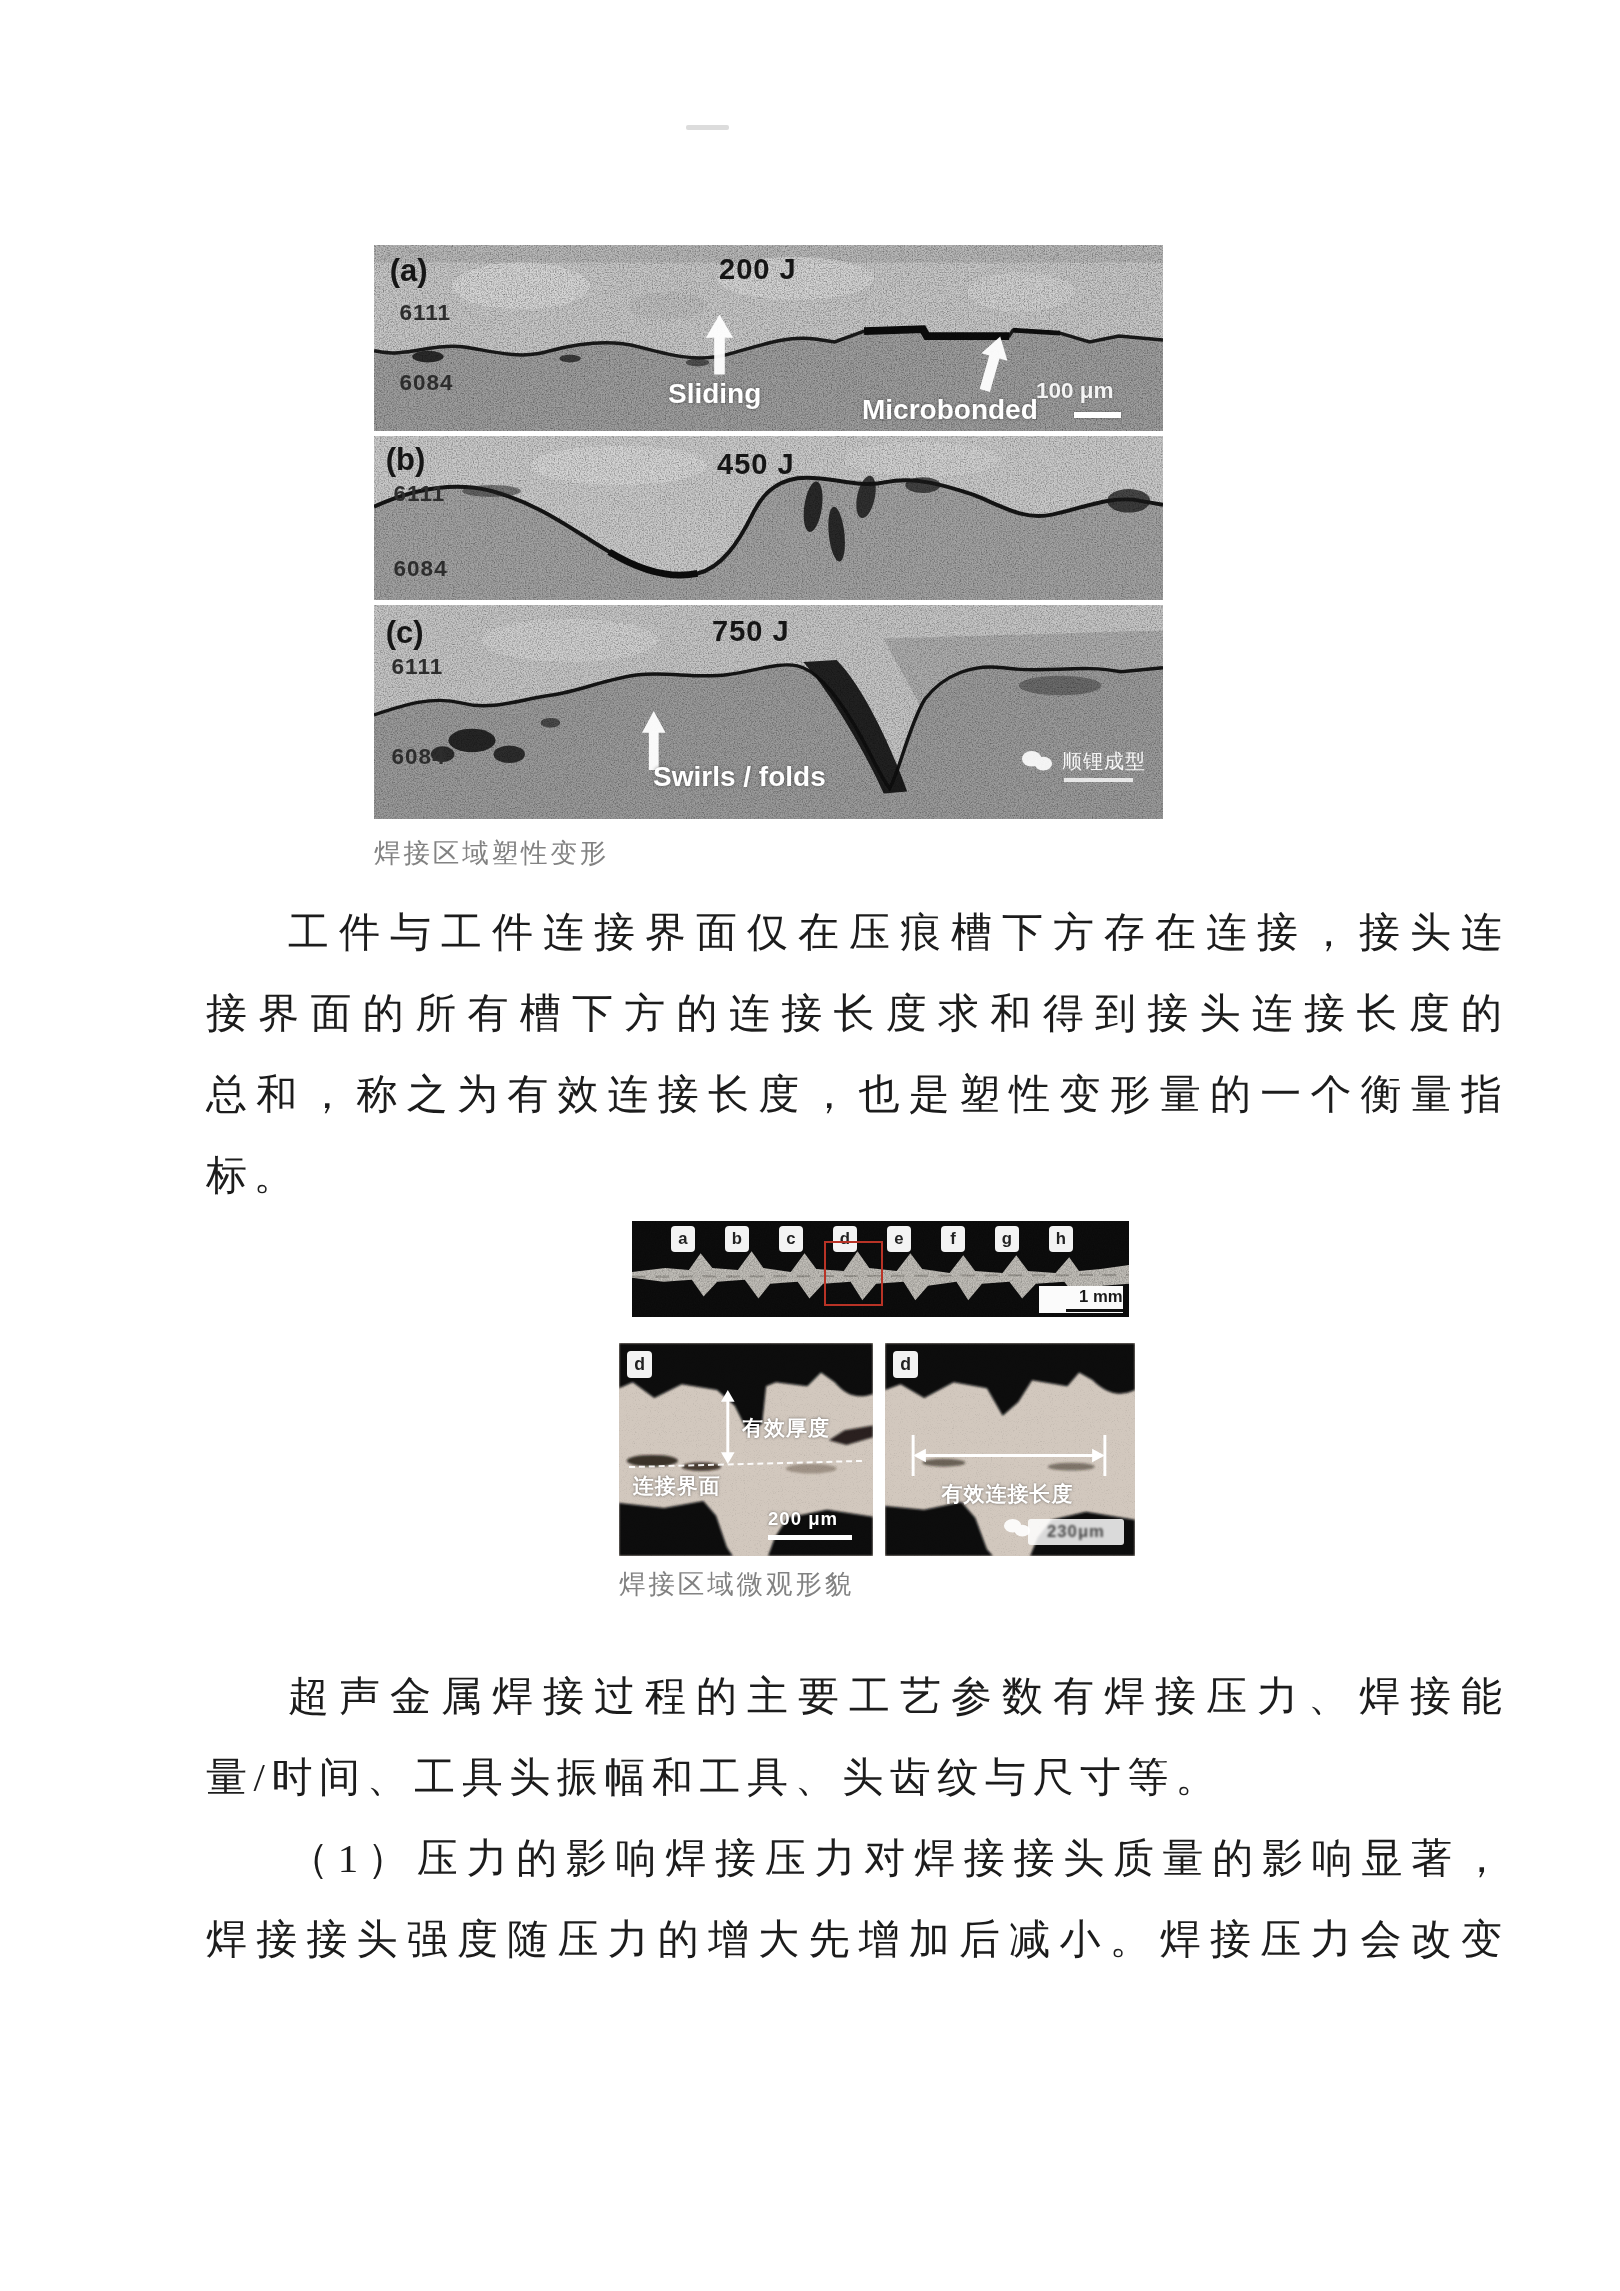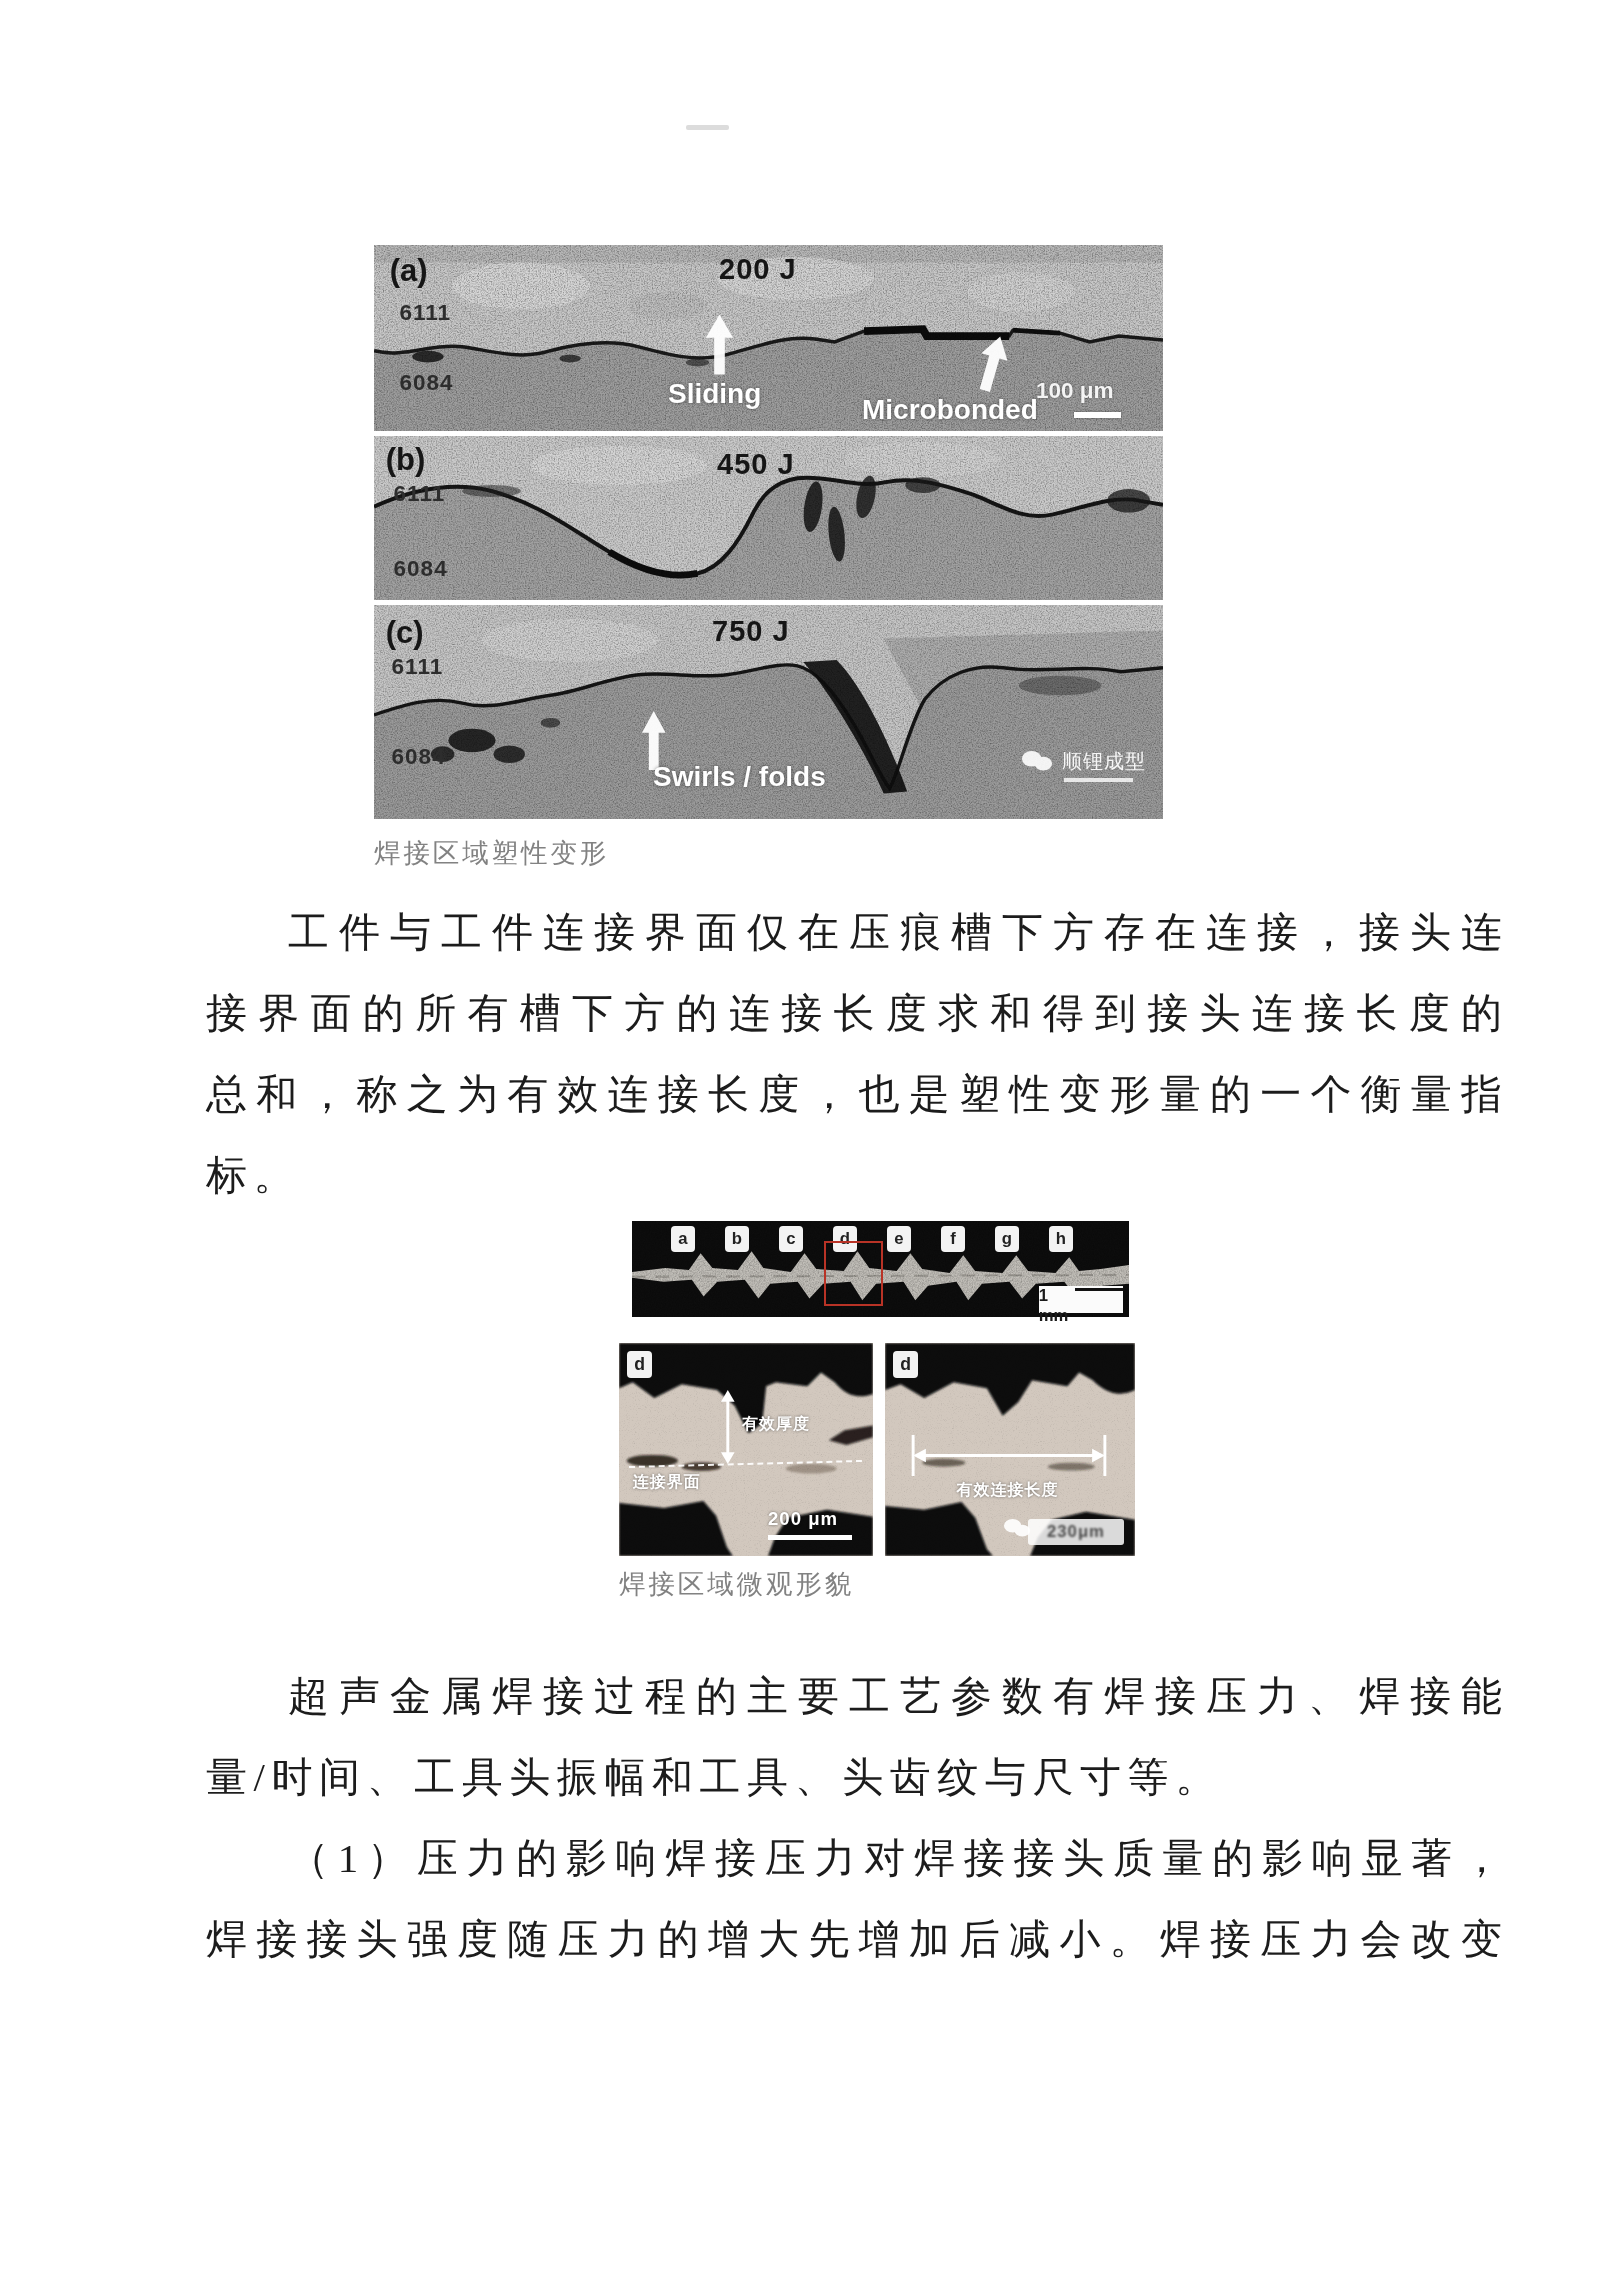--- a/index.html
+++ b/index.html
@@ -20,24 +20,24 @@
   
   .ptag{font-weight:bold;font-size:31px;color:#161616;}
   .alloy{font-weight:bold;font-size:22.5px;color:#2d2d2d;letter-spacing:1px;}
   .energy{font-weight:bold;font-size:29px;color:#161616;letter-spacing:1px;}
   .wlabel{font-weight:bold;font-size:28px;color:#ffffff;text-shadow:0 0 3.9px rgba(0,0,0,.45);}
   .wsmall{font-weight:bold;font-size:22.5px;color:#f4f4f4;text-shadow:0 0 2.9px rgba(0,0,0,.4);}
   .wbar{background:#ffffff;height:5.9px;box-shadow:0 0 2.9px rgba(0,0,0,.4);}
   
   .chip{background:#f3f3f3;border-radius:3.9px;color:#222;font-weight:bold;font-size:16.7px;
         display:flex;align-items:center;justify-content:center;}
-  .zh{font-size:16px;color:#ffffff;font-weight:bold;letter-spacing:1px;
+  .zh{font-size:21px;color:#ffffff;font-weight:bold;letter-spacing:1px;
       font-family:"Liberation Sans","DejaVu Sans",sans-serif;text-shadow:0 0 2.9px rgba(0,0,0,.5);}
   .redbox{border:2.9px solid #b93326;}
-  .mmbox{background:#fbfbfb;display:flex;flex-direction:row;align-items:flex-start;justify-content:center;}
+  .mmbox{background:#fbfbfb;display:flex;flex-direction:column;align-items:flex-end;justify-content:center;}
   .mmbox .t{font-size:16.7px;color:#1a1a1a;font-weight:bold;}
   .mmbox .b{width:57px;height:2.9px;background:#111;margin-top:2px;}
   .wm{color:rgba(255,255,255,.92);filter:blur(0.6px);font-weight:normal;font-size:20px;letter-spacing:1px;}
   .dash{border-top:2.9px dashed rgba(255,255,255,.92);}
 </style>
 </head>
 <body>
 
 <div class="page">
 

